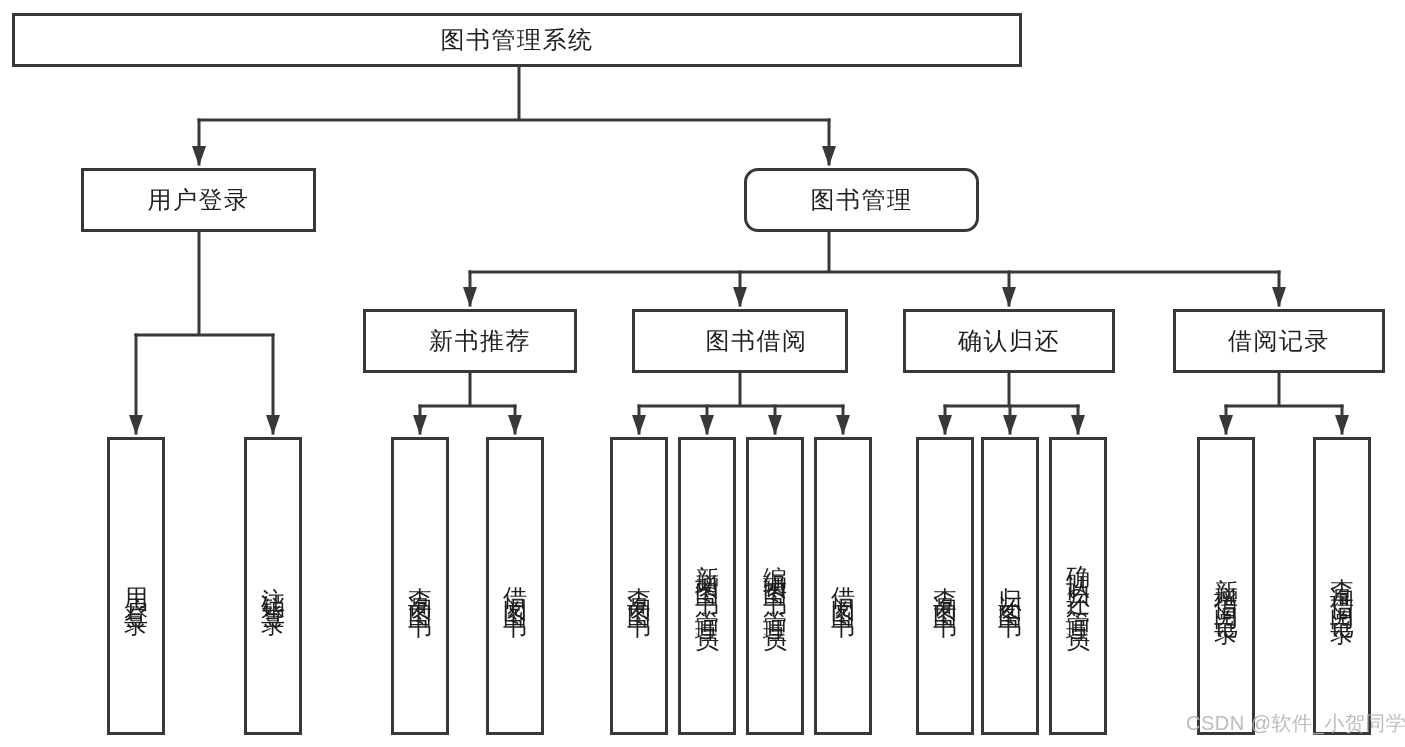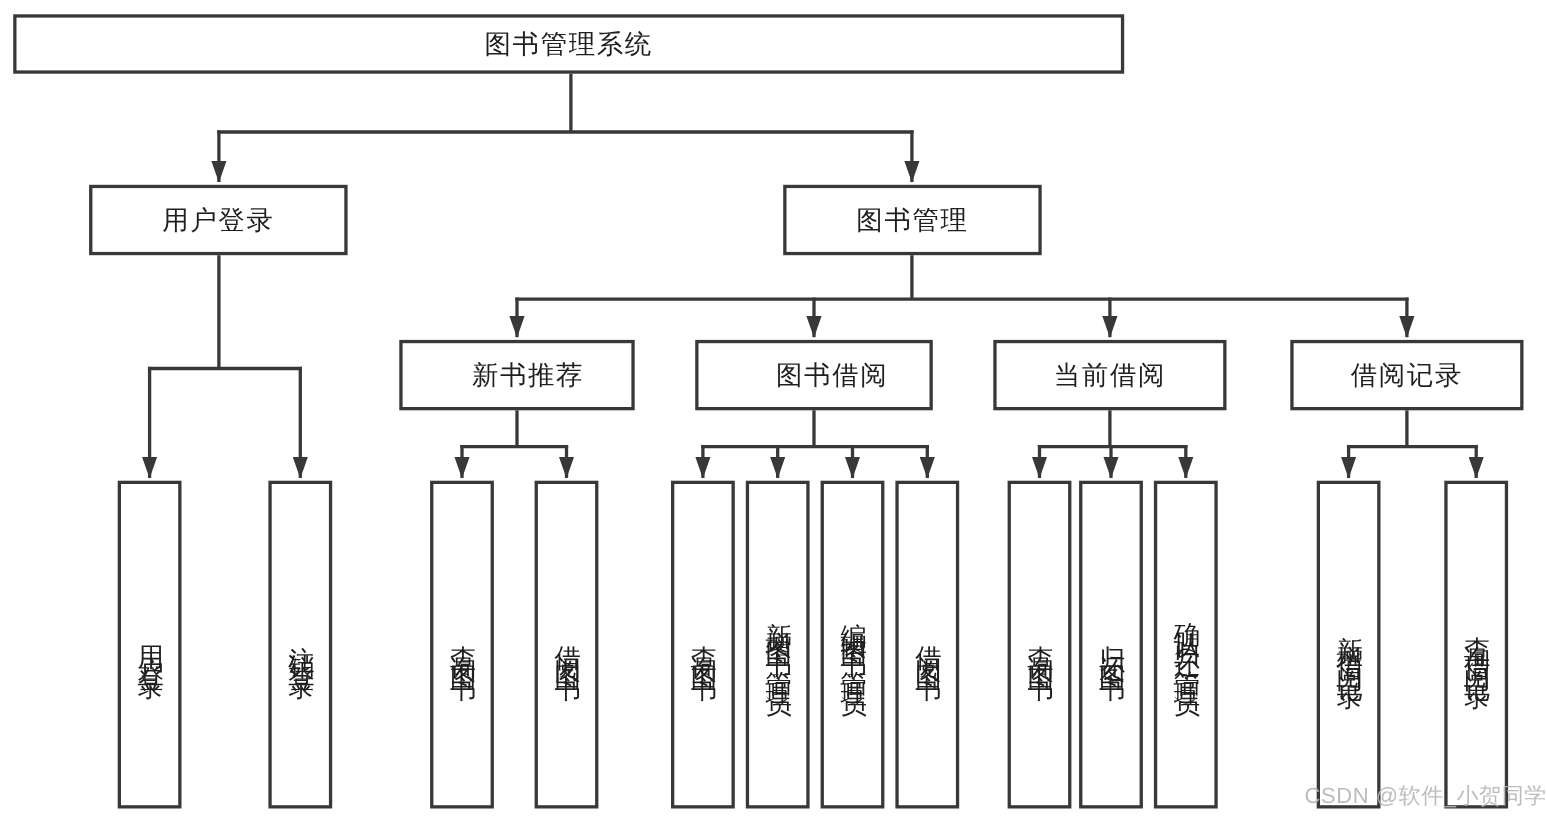--- a/index.html
+++ b/index.html
@@ -111,32 +111,32 @@
     <line class="stroke" x1="1342" y1="406" x2="1342" y2="433" marker-end="url(#arw)"></line>
   </svg>
 
   <div class="node hnode" style="left:12px; top:13px; width:1010px; height:54px;">
     <span>图书管理系统</span>
   </div>
 
   <div class="node hnode" style="left:81px; top:168px; width:235px; height:64px;">
     <span>用户登录</span>
   </div>
-  <div class="node hnode" style="left:712px; top:168px; width:235px; height:64px;">
+  <div class="node hnode" style="left:744px; top:168px; width:235px; height:64px;border-radius:14px;">
     <span>图书管理</span>
   </div>
 
   <div class="node hnode" style="left:363px; top:309px; width:214px; height:64px;padding-left:20px;">
     <span>新书推荐</span>
   </div>
   <div class="node hnode" style="left:632px; top:309px; width:216px; height:64px;padding-left:33px;">
     <span>图书借阅</span>
   </div>
   <div class="node hnode" style="left:903px; top:309px; width:212px; height:64px;">
-    <span>当前借阅</span>
+    <span>确认归还</span>
   </div>
   <div class="node hnode" style="left:1173px; top:309px; width:212px; height:64px;">
     <span>借阅记录</span>
   </div>
 
   <div class="node vnode" style="left:107px; top:437px; width:58px; height:298px;">
     <span>用户登录</span>
   </div>
   <div class="node vnode" style="left:244px; top:437px; width:58px; height:298px;">
     <span>注销登录</span>

